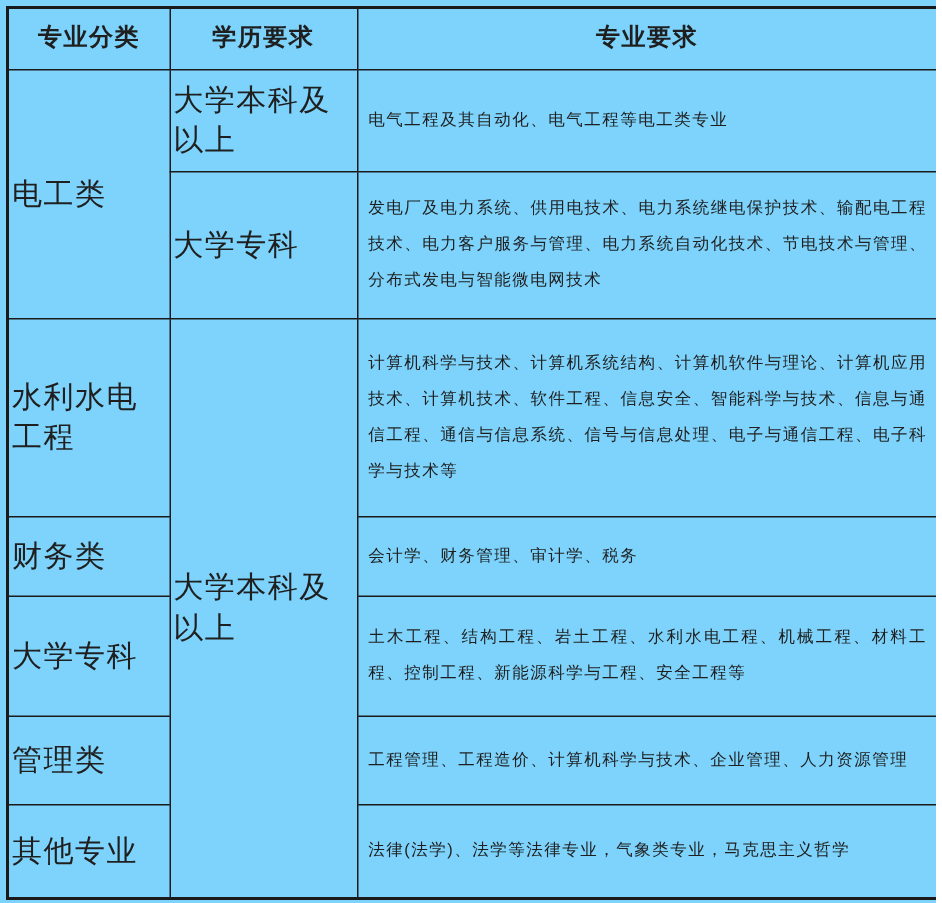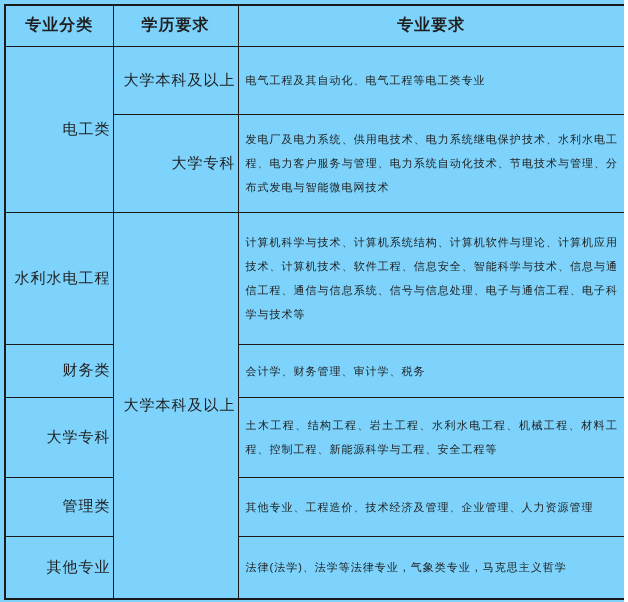--- a/index.html
+++ b/index.html
@@ -35,22 +35,22 @@
   }
   th.hdr {
     font-size: 16px;
     font-weight: bold;
     text-align: center;
     vertical-align: middle;
     letter-spacing: 1px;
     padding: 2px;
   }
   td.cat, td.edu {
-    font-size: 15px;
-    text-align: right;
+    font-size: 20px;
+    text-align: left;
     vertical-align: middle;
     letter-spacing: 1px;
     padding: 2px;
   }
   td.majors {
     font-size: 11px;
     text-align: justify;
     vertical-align: middle;
     line-height: 24px;
     letter-spacing: 1px;
@@ -83,38 +83,38 @@
       </tr>
     </thead>
     <tbody>
       <tr class="r0">
         <td class="cat" rowspan="2">电工类</td>
         <td class="edu">大学本科及以上</td>
         <td class="majors">电气工程及其自动化、电气工程等电工类专业</td>
       </tr>
       <tr class="r1">
         <td class="edu">大学专科</td>
-        <td class="majors">发电厂及电力系统、供用电技术、电力系统继电保护技术、水利水电工程、电力客户服务与管理、电力系统自动化技术、节电技术与管理、分布式发电与智能微电网技术</td>
+        <td class="majors">发电厂及电力系统、供用电技术、电力系统继电保护技术、输配电工程技术、电力客户服务与管理、电力系统自动化技术、节电技术与管理、分布式发电与智能微电网技术</td>
       </tr>
       <tr class="r2">
         <td class="cat">水利水电工程</td>
         <td class="edu" rowspan="5">大学本科及以上</td>
         <td class="majors">计算机科学与技术、计算机系统结构、计算机软件与理论、计算机应用技术、计算机技术、软件工程、信息安全、智能科学与技术、信息与通信工程、通信与信息系统、信号与信息处理、电子与通信工程、电子科学与技术等</td>
       </tr>
       <tr class="r3">
         <td class="cat">财务类</td>
         <td class="majors">会计学、财务管理、审计学、税务</td>
       </tr>
       <tr class="r4">
         <td class="cat">大学专科</td>
         <td class="majors">土木工程、结构工程、岩土工程、水利水电工程、机械工程、材料工程、控制工程、新能源科学与工程、安全工程等</td>
       </tr>
       <tr class="r5">
         <td class="cat">管理类</td>
-        <td class="majors">其他专业、工程造价、技术经济及管理、企业管理、人力资源管理</td>
+        <td class="majors">工程管理、工程造价、计算机科学与技术、企业管理、人力资源管理</td>
       </tr>
       <tr class="r6">
         <td class="cat">其他专业</td>
         <td class="majors">法律(法学)、法学等法律专业，气象类专业，马克思主义哲学</td>
       </tr>
     </tbody>
   </table>
 </div>
 
 </body></html>

